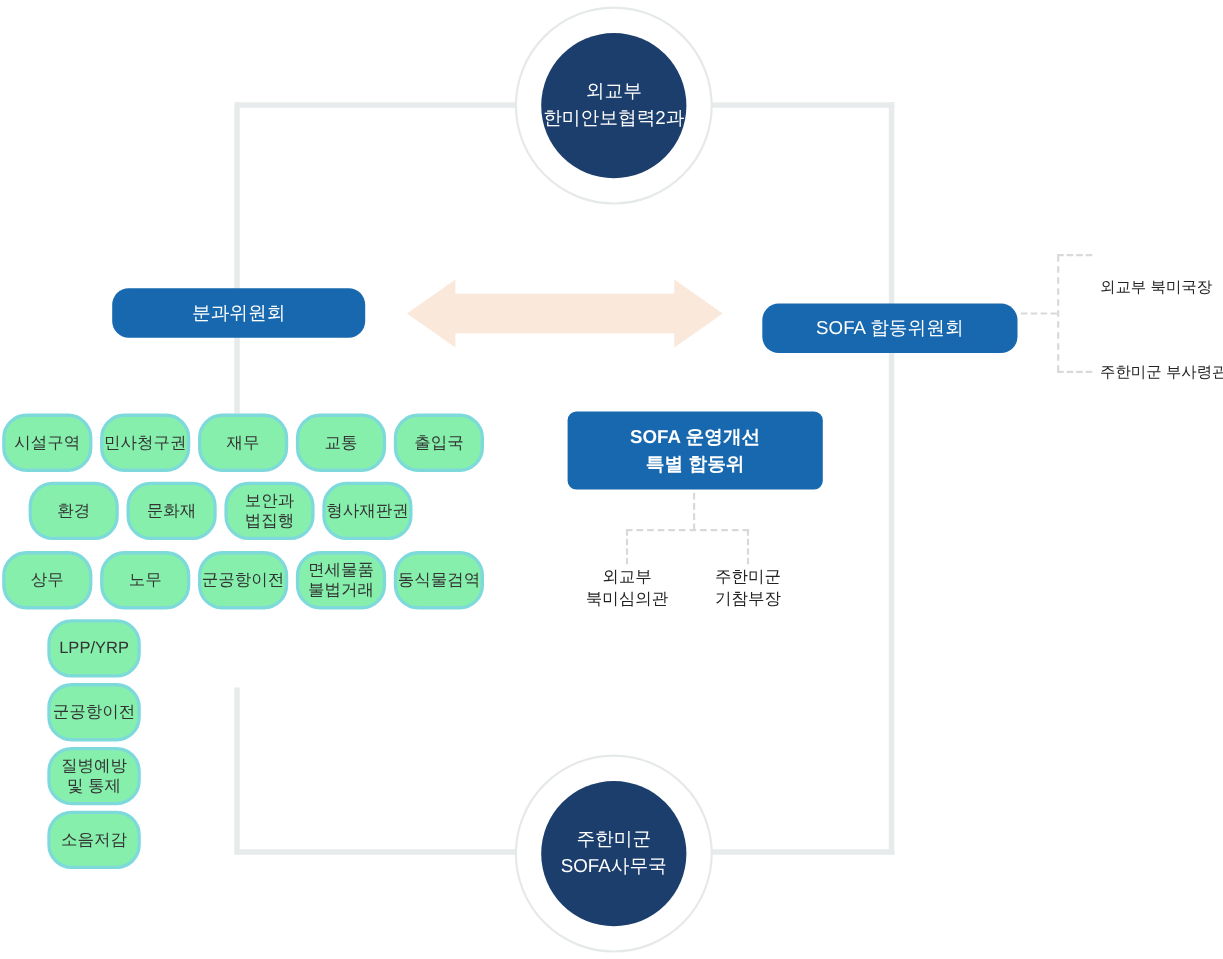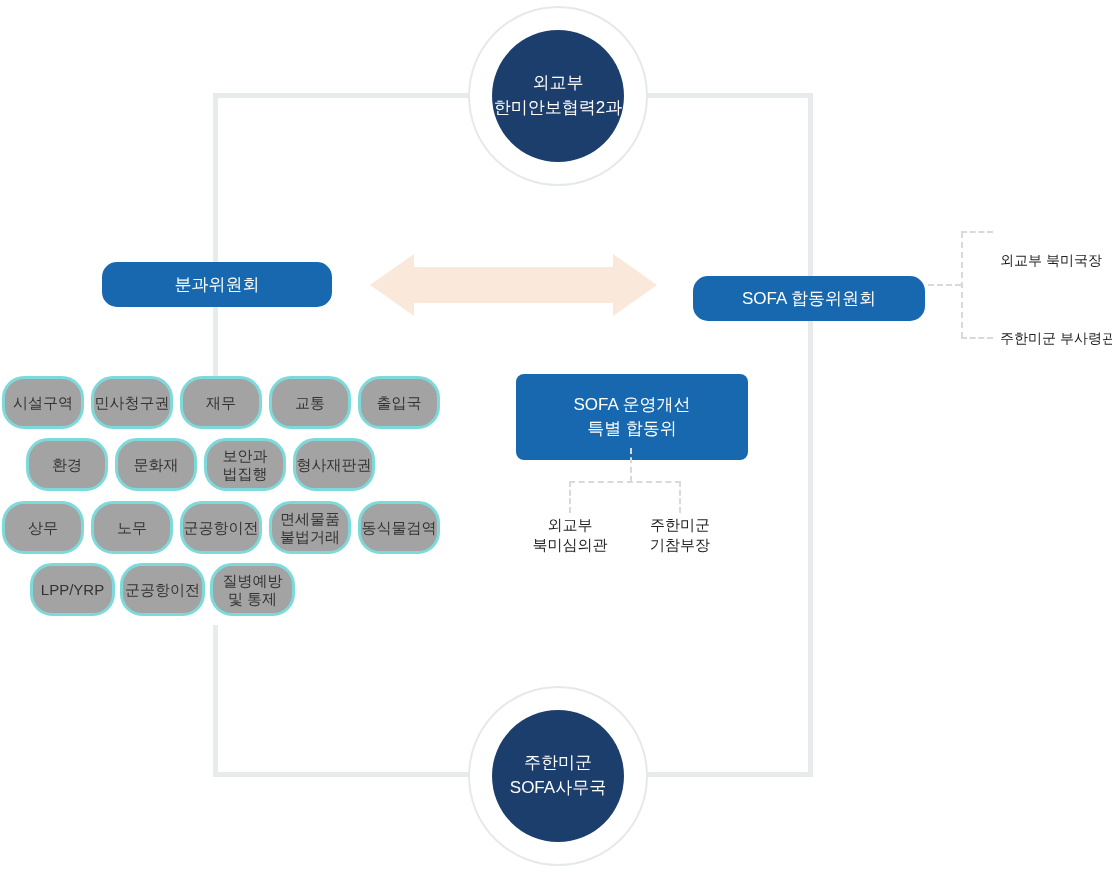--- a/index.html
+++ b/index.html
@@ -21,21 +21,21 @@
     font-size:17px;font-weight:500;line-height:1.4;white-space:pre-line;}
   
   .arrow-wrap{position:absolute;left:370px;top:254px;width:287px;height:62px;}
   .arrow-shaft{position:absolute;left:42px;top:13px;width:203px;height:36px;background:#fae8da;}
   .arrow-head-left{position:absolute;left:0;top:0;width:0;height:0;
     border-top:31px solid transparent;border-bottom:31px solid transparent;border-right:44px solid #fae8da;}
   .arrow-head-right{position:absolute;right:0;top:0;width:0;height:0;
     border-top:31px solid transparent;border-bottom:31px solid transparent;border-left:44px solid #fae8da;}
   
   .sub-row{position:absolute;display:flex;gap:7px;}
-  .sub-box{width:82px;height:53px;box-sizing:border-box;background:#a3a3a3;border:3px solid #7edada;border-radius:22px;
+  .sub-box{width:82px;height:53px;box-sizing:border-box;background:#86efac;border:3px solid #7edada;border-radius:22px;
     display:flex;align-items:center;justify-content:center;text-align:center;
     color:#333333;font-size:15px;line-height:1.2;white-space:pre-line;}
   .sub-row.offset .sub-box{width:85px;}
   .sub-row.offset{gap:5px;}
   
   .side-label{position:absolute;color:#222222;font-size:14px;white-space:nowrap;}
   .chair-label{position:absolute;width:110px;color:#222222;font-size:15px;line-height:1.3;text-align:center;white-space:pre-line;}
 </style>
 </head>
 <body>
@@ -66,21 +66,21 @@
 
   <div class="blue-box" style="left:693px;top:276px;width:232px;height:45px;">SOFA 합동위원회</div>
 
   <div class="dash-h" style="left:928px;top:284px;width:33px;"></div>
   <div class="dash-v" style="left:961px;top:232px;height:106px;"></div>
   <div class="dash-h" style="left:961px;top:231px;width:32px;"></div>
   <div class="dash-h" style="left:961px;top:337px;width:32px;"></div>
   <div class="side-label" style="left:1000px;top:224px;margin-top:28px;">외교부 북미국장</div>
   <div class="side-label" style="left:1000px;top:330px;">주한미군 부사령관</div>
 
-  <div class="blue-box" style="left:516px;top:374px;width:232px;height:86px;border-radius:8px;">SOFA 운영개선
+  <div class="blue-box" style="left:516px;top:374px;width:232px;height:71px;border-radius:8px;font-weight:bold;">SOFA 운영개선
 특별 합동위</div>
 
   <div class="dash-v" style="left:630px;top:448px;height:34px;"></div>
   <div class="dash-h" style="left:569px;top:481px;width:112px;"></div>
   <div class="dash-v" style="left:569px;top:481px;height:32px;"></div>
   <div class="dash-v" style="left:679px;top:481px;height:32px;"></div>
   <div class="chair-label" style="left:515px;top:515px;">외교부
 북미심의관</div>
   <div class="chair-label" style="left:625px;top:515px;">주한미군
 기참부장</div>
@@ -100,20 +100,21 @@
     <div class="sub-box">형사재판권</div>
   </div>
   <div class="sub-row" style="left:2px;top:501px;">
     <div class="sub-box">상무</div>
     <div class="sub-box">노무</div>
     <div class="sub-box">군공항이전</div>
     <div class="sub-box">면세물품
 불법거래</div>
     <div class="sub-box">동식물검역</div>
   </div>
-  <div class="sub-row offset" style="left:30px;top:563px;">
+  <div class="sub-row offset" style="left:43px;top:563px;flex-direction:column;">
     <div class="sub-box">LPP/YRP</div>
     <div class="sub-box">군공항이전</div>
     <div class="sub-box">질병예방
 및 통제</div>
+    <div class="sub-box">소음저감</div>
   </div>
 
 </div>
 
 </body></html>

